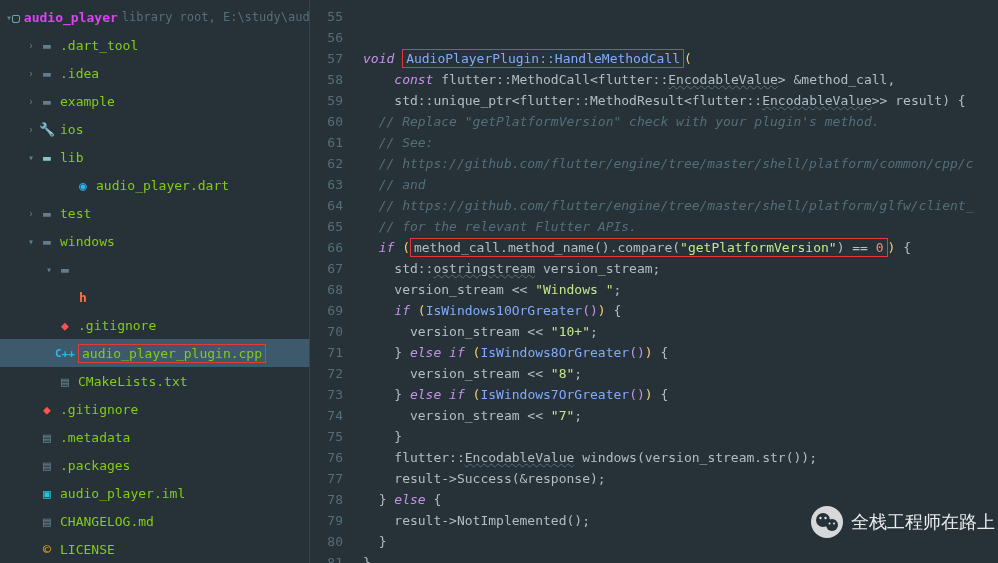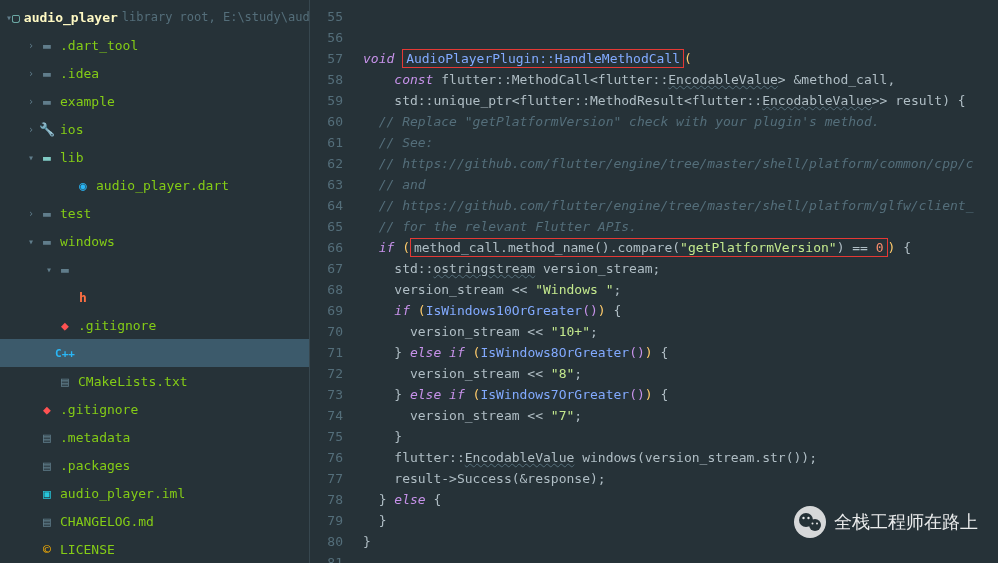--- a/index.html
+++ b/index.html
@@ -47,21 +47,21 @@
 .h-icon { color: #ff7043; font-weight: bold; }
 .cpp-icon { color: #29b6f6; font-weight: bold; font-size: 11px; }
 .git-icon { color: #ff5252; }
 .file-icon { color: #607d8b; }
 .iml-icon { color: #26c6da; }
 .lic-icon { color: #ffb300; }
 .wrench-icon { color: #ff9800; }
 .root-icon { color: #80cbc4; }
 .lib-icon { color: #80cbc4; }
 .tree-label { color: #84cc16; }
-.root-label { color: #fef9c3; font-weight: bold; }
+.root-label { color: #d946ef; font-weight: bold; }
 .sub-label { color: #546e7a; font-size: 12px; margin-left: 4px; }
 .red-box { border: 1px solid #e53935; padding: 1px 3px; }
 .indent-0 { padding-left: 6px; }
 .indent-1 { padding-left: 24px; }
 .indent-2 { padding-left: 42px; }
 .indent-3 { padding-left: 60px; }
 .editor {
   flex: 1;
   display: flex;
   background: #263238;
@@ -90,21 +90,21 @@
 .fn { color: #82aaff; }
 .str { color: #c3e88d; }
 .num { color: #f78c6c; }
 .comment { color: #546e7a; font-style: italic; }
 .paren { color: #ffcb6b; }
 .paren2 { color: #c792ea; }
 .underline { text-decoration: underline wavy #546e7a; text-decoration-thickness: 1px; }
 .watermark {
   position: fixed;
   bottom: 25px;
-  right: 20px;
+  right: 3px;
   display: flex;
   align-items: center;
   color: #fff;
   font-size: 18px;
   font-family: sans-serif;
   opacity: 0.9;
 }
 .watermark svg { margin-right: 8px; }
 </style>
 </head>
@@ -167,20 +167,21 @@
         <span class="icon h-icon">h</span>
       </div>
       <div class="tree-row indent-2">
         <span class="chev">&nbsp;</span>
         <span class="icon git-icon">◆</span>
         <span class="tree-label">.gitignore</span>
       </div>
       <div class="tree-row indent-2 selected">
         <span class="chev">&nbsp;</span>
         <span class="icon cpp-icon">C++</span>
+        <span class="red-box tree-label">audio_player_plugin.cpp</span>
       </div>
       <div class="tree-row indent-2">
         <span class="chev">&nbsp;</span>
         <span class="icon file-icon">▤</span>
         <span class="tree-label">CMakeLists.txt</span>
       </div>
       <div class="tree-row indent-1">
         <span class="chev">&nbsp;</span>
         <span class="icon git-icon">◆</span>
         <span class="tree-label">.gitignore</span>
@@ -259,20 +260,21 @@
     <span class="kw">if</span> <span class="paren">(</span><span class="fn">IsWindows10OrGreater</span><span class="paren2">()</span><span class="paren">)</span> {
 <span>      version_stream &lt;&lt; </span><span class="str">"10+"</span>;
     } <span class="kw">else</span> <span class="kw">if</span> <span class="paren">(</span><span class="fn">IsWindows8OrGreater</span><span class="paren2">()</span><span class="paren">)</span> {
 <span>      version_stream &lt;&lt; </span><span class="str">"8"</span>;
     } <span class="kw">else</span> <span class="kw">if</span> <span class="paren">(</span><span class="fn">IsWindows7OrGreater</span><span class="paren2">()</span><span class="paren">)</span> {
 <span>      version_stream &lt;&lt; </span><span class="str">"7"</span>;
     }
 <span>    flutter::</span><span class="underline">EncodableValue</span><span> windows(version_stream.str());</span>
 <span>    result-&gt;Success(&amp;response);</span>
   } <span class="kw">else</span> {
+<span>    result-&gt;NotImplemented();</span>
   }
 }
 </div>
 </div>
 
 <div class="watermark">
   <svg width="32" height="32" viewBox="0 0 32 32">
     <circle cx="16" cy="16" r="16" fill="#fff" opacity="0.9"></circle>
     <circle cx="12" cy="14" r="7" fill="#263238"></circle>
     <circle cx="21" cy="19" r="6" fill="#263238"></circle>

